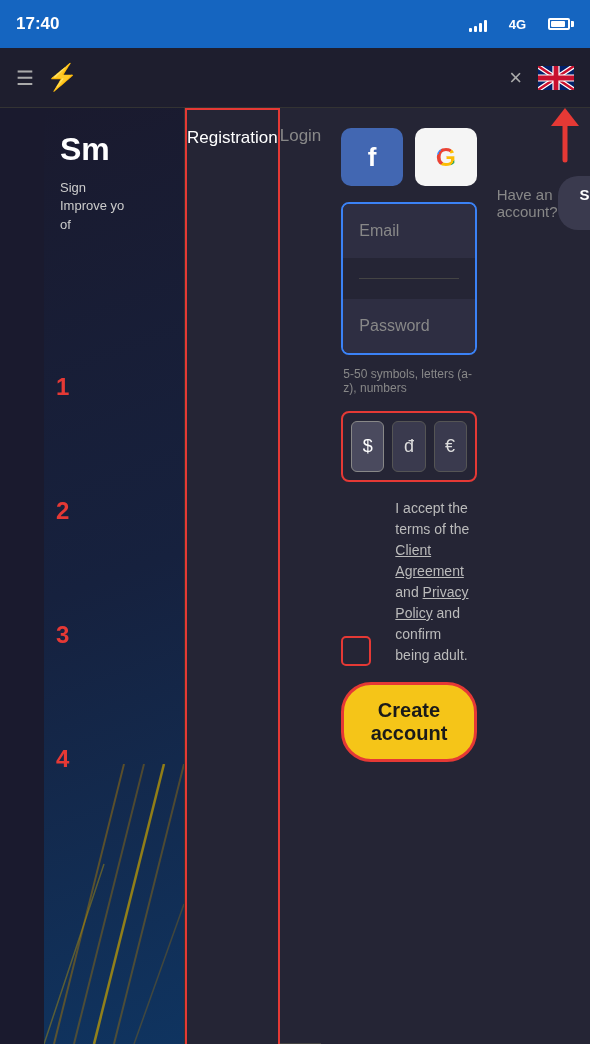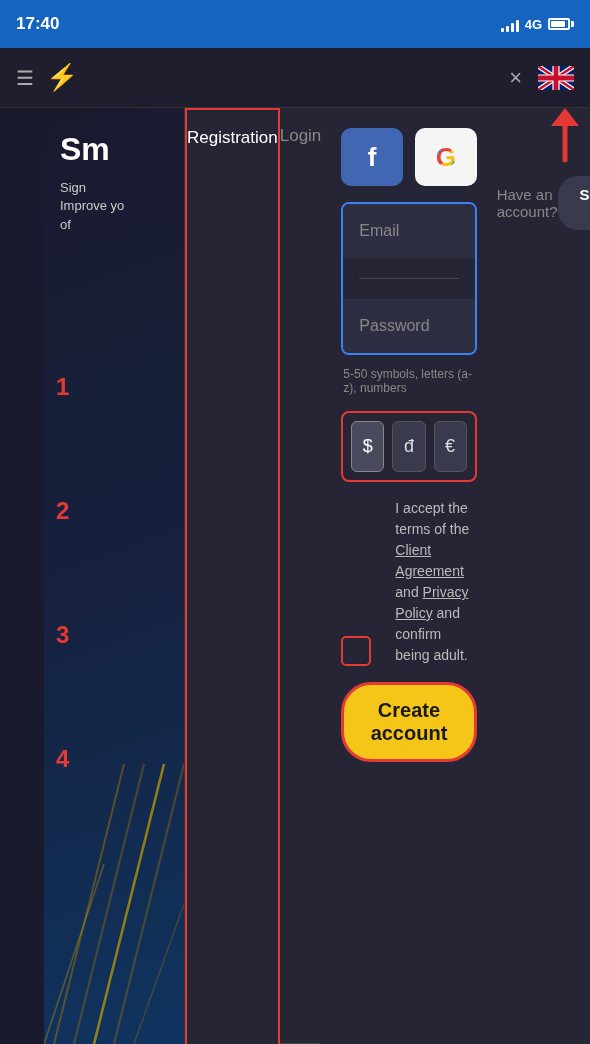--- a/index.html
+++ b/index.html
@@ -26,21 +26,21 @@
       z-index: 10;
     }
     .status-time {
       color: white;
       font-size: 17px;
       font-weight: 600;
     }
     .status-icons {
       display: flex;
       align-items: center;
-      gap: 6px;
+      gap: 22px;
       color: white;
       font-size: 13px;
       font-weight: 600;
     }
 
     
     .app-header {
       width: 100%;
       height: 60px;
       background: #1e1e2e;

